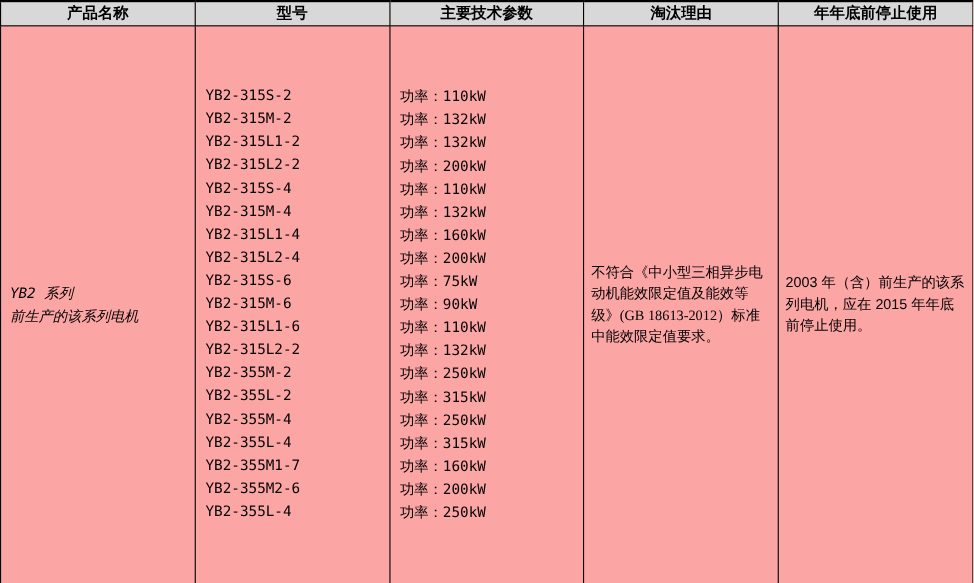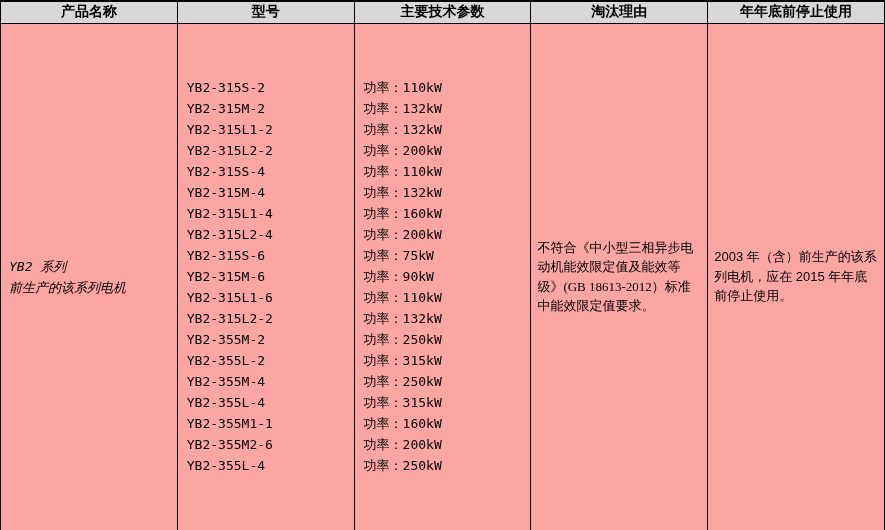--- a/index.html
+++ b/index.html
@@ -113,21 +113,21 @@
               <div class="line">YB2-315L1-4</div>
               <div class="line">YB2-315L2-4</div>
               <div class="line">YB2-315S-6</div>
               <div class="line">YB2-315M-6</div>
               <div class="line">YB2-315L1-6</div>
               <div class="line">YB2-315L2-2</div>
               <div class="line">YB2-355M-2</div>
               <div class="line">YB2-355L-2</div>
               <div class="line">YB2-355M-4</div>
               <div class="line">YB2-355L-4</div>
-              <div class="line">YB2-355M1-1</div>
+              <div class="line">YB2-355M1-7</div>
               <div class="line">YB2-355M2-6</div>
               <div class="line">YB2-355L-4</div>
             </div>
         </td>
         <td class="col-params">
           <div class="lines">
               <div class="line"><span class="param-label">功率：</span><span class="param-value">110kW</span></div>
               <div class="line"><span class="param-label">功率：</span><span class="param-value">132kW</span></div>
               <div class="line"><span class="param-label">功率：</span><span class="param-value">132kW</span></div>
               <div class="line"><span class="param-label">功率：</span><span class="param-value">200kW</span></div>

